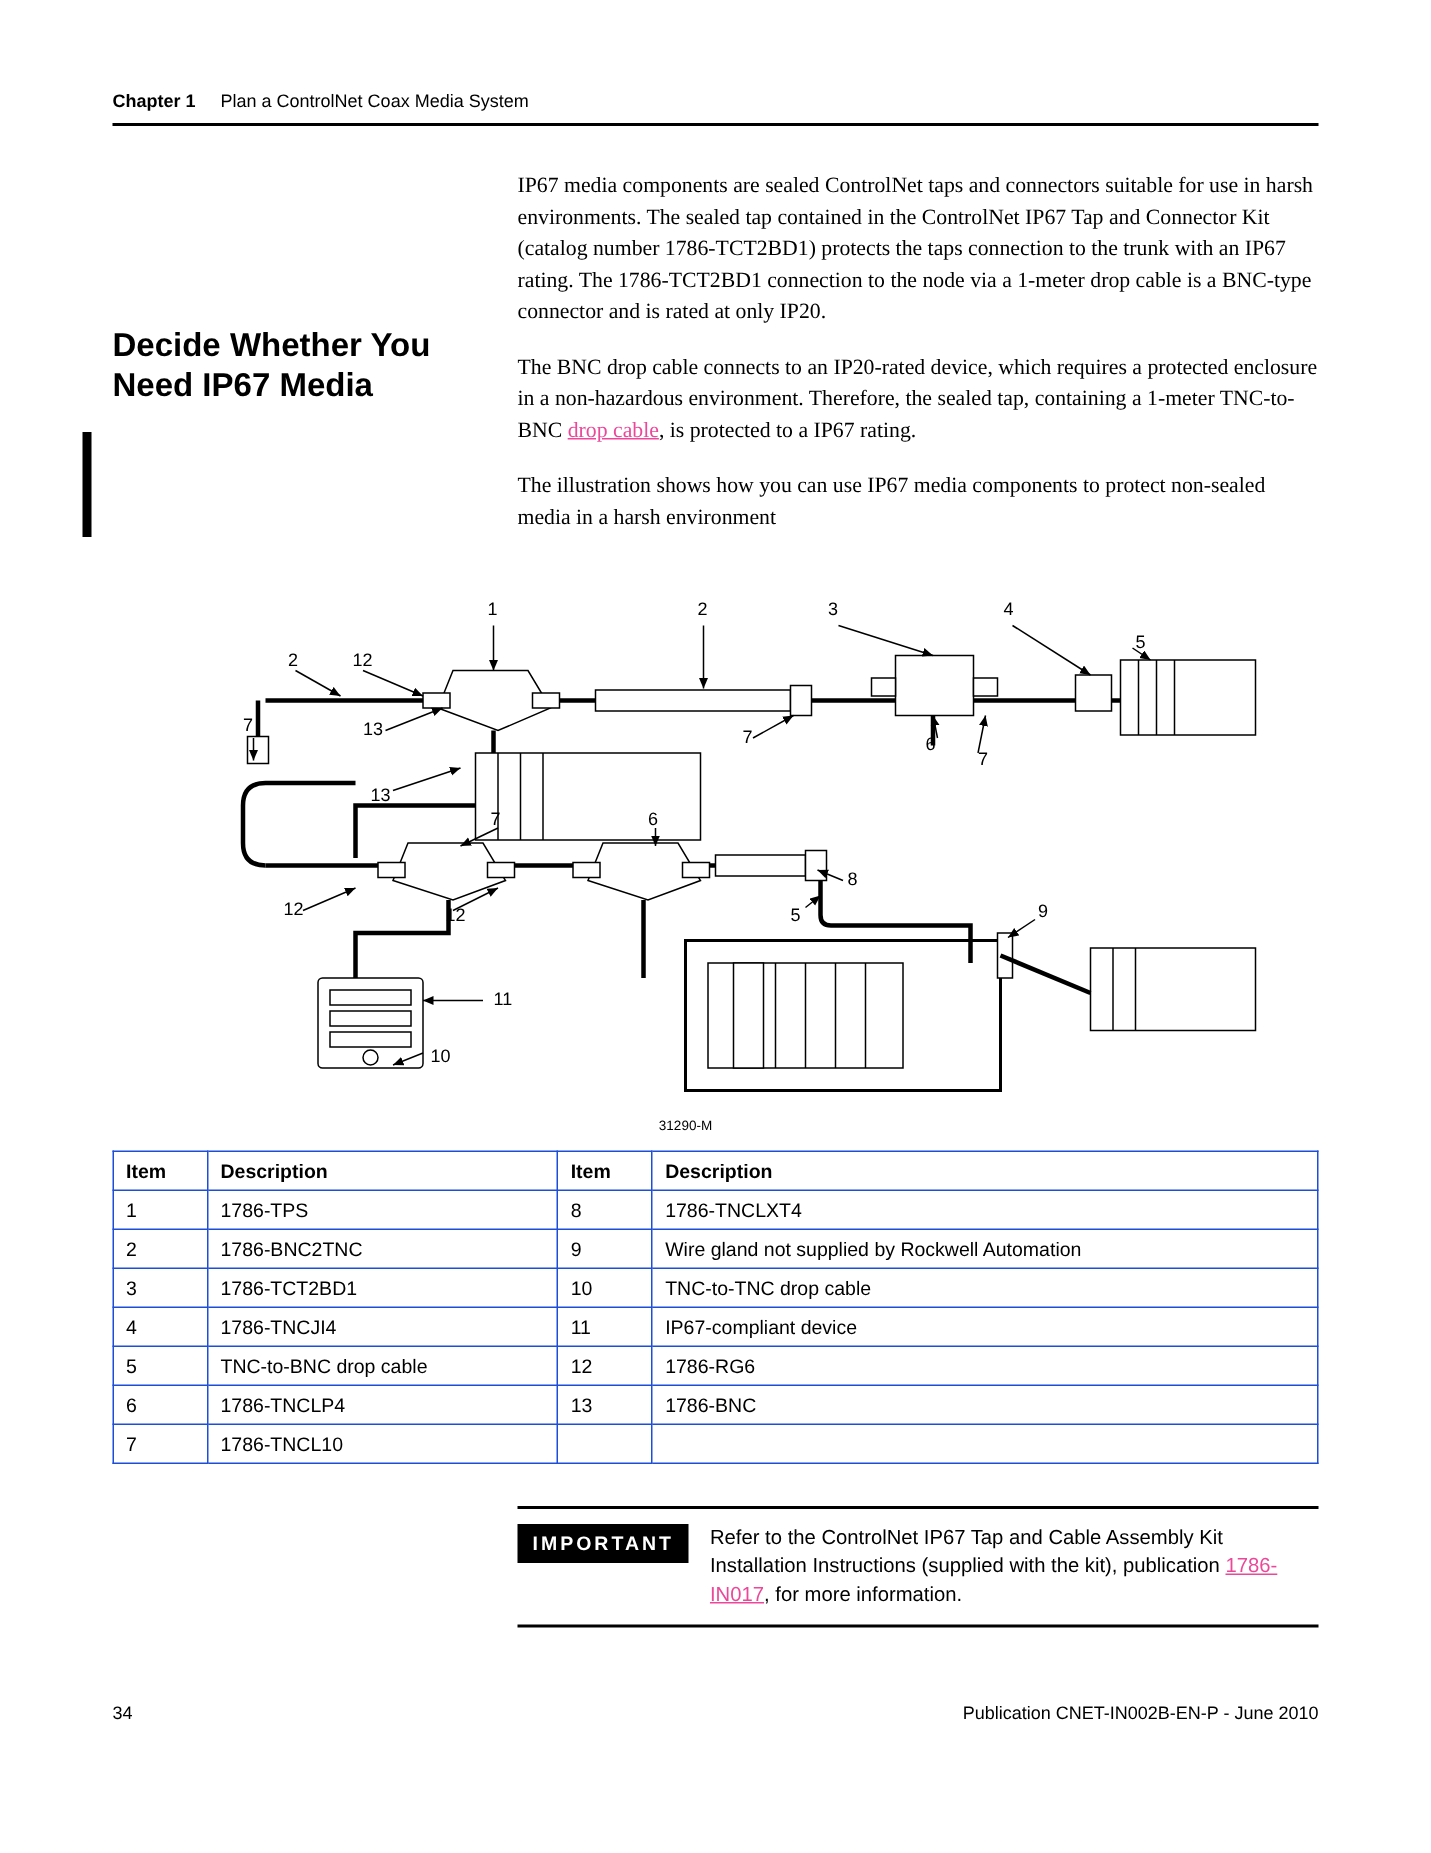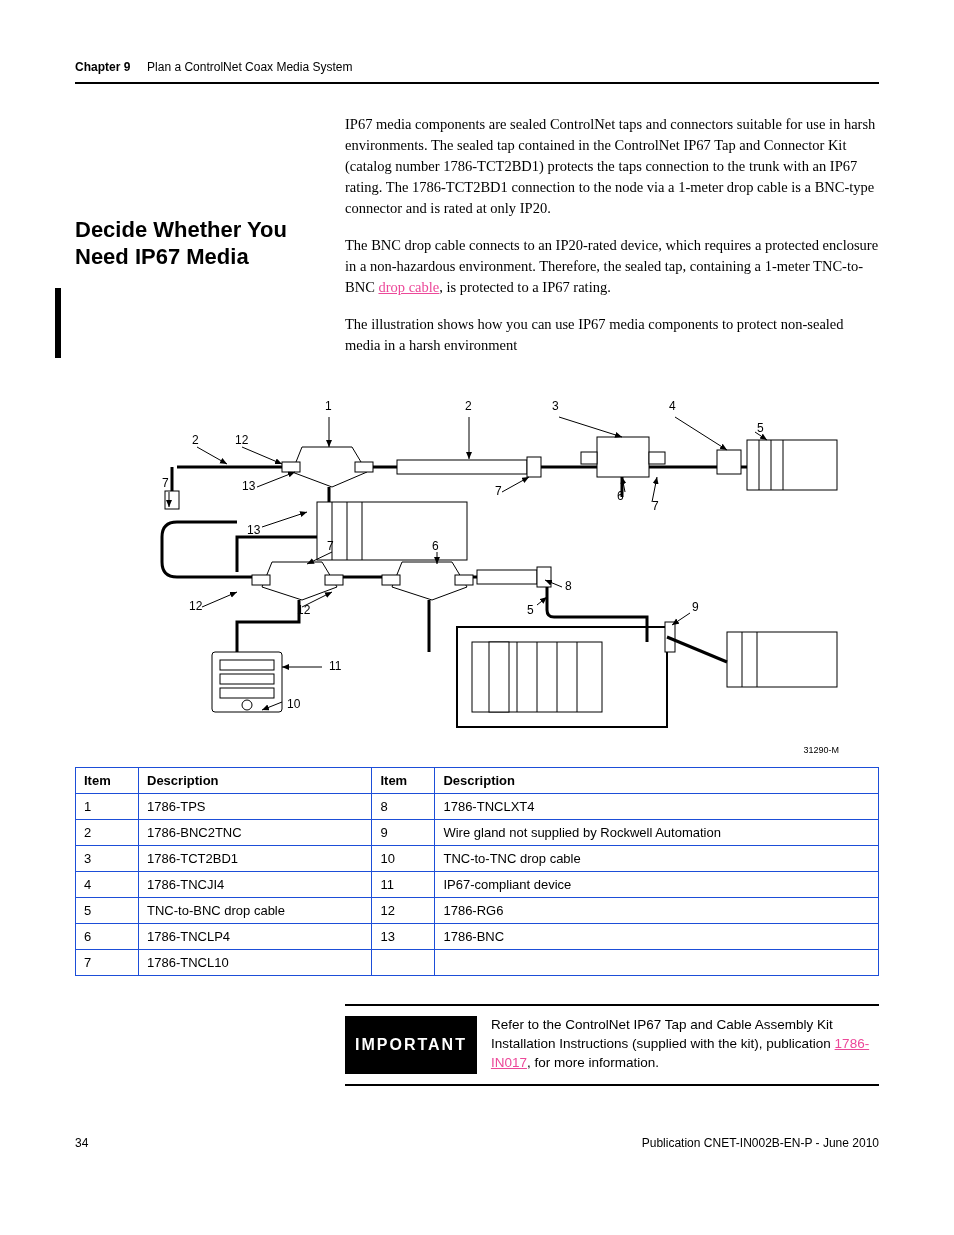--- a/index.html
+++ b/index.html
@@ -62,21 +62,21 @@
     justify-content: center;
   }
   .diagram-svg { width: 740px; height: 345px; }
   .dlabel {
     font-family: "Helvetica Neue", Helvetica, Arial, sans-serif;
     font-size: 12px;
   }
   .figcode {
     font-family: "Helvetica Neue", Helvetica, Arial, sans-serif;
     font-size: 9px;
-    text-align: right;
+    text-align: center;
     margin-right: 40px;
   }
 
   
   table.parts {
     width: 100%;
     border-collapse: collapse;
     font-family: "Helvetica Neue", Helvetica, Arial, sans-serif;
     font-size: 13px;
     margin-top: 12px;
@@ -105,25 +105,25 @@
     gap: 14px;
     font-family: "Helvetica Neue", Helvetica, Arial, sans-serif;
     font-size: 13.5px;
     line-height: 1.4;
   }
   .impt-tag {
     background: #000;
     color: #fff;
     font-weight: bold;
     letter-spacing: 2px;
-    padding: 20px 10px;
+    padding: 4px 10px;
     height: 18px;
     display: flex;
     align-items: center;
-    font-size: 16px;
+    font-size: 13px;
   }
   .impt-row a {
     color: #ec4899;
     text-decoration: underline;
   }
   .impt-bottom-rule {
     border-top: 2px solid #000;
     margin-top: 10px;
   }
 
@@ -137,21 +137,21 @@
   }
   .footer-row .pagenum { font-weight: normal; }
 </style>
 </head>
 <body>
 
 <div class="page">
   <div class="change-bar cb1"></div>
 
   <div class="running-head">
-    <span class="chapnum">Chapter 9</span>
+    <span class="chapnum">Chapter 1</span>
     &nbsp;&nbsp;&nbsp;
     <span>Plan a ControlNet Coax Media System</span>
   </div>
   <div class="top-rule"></div>
 
   <div class="heading-row">
     <div class="section-heading">Decide Whether You Need IP67 Media</div>
     <div class="body-col">
       <p>IP67 media components are sealed ControlNet taps and connectors suitable for use in harsh environments. The sealed tap contained in the ControlNet IP67 Tap and Connector Kit (catalog number 1786-TCT2BD1) protects the taps connection to the trunk with an IP67 rating. The 1786-TCT2BD1 connection to the node via a 1-meter drop cable is a BNC-type connector and is rated at only IP20.</p>
       <p>

